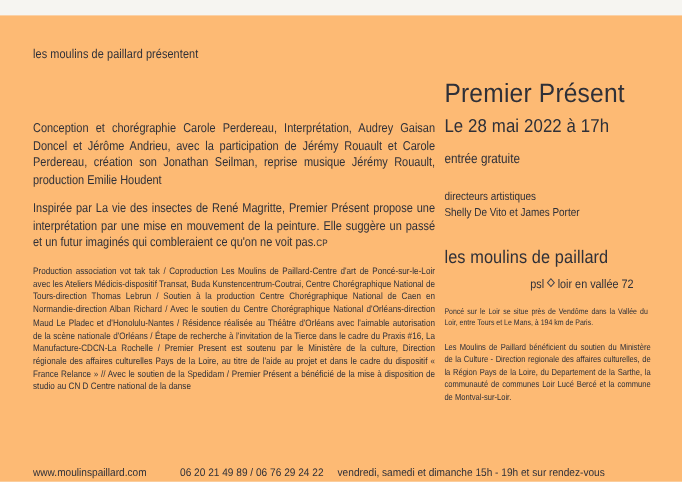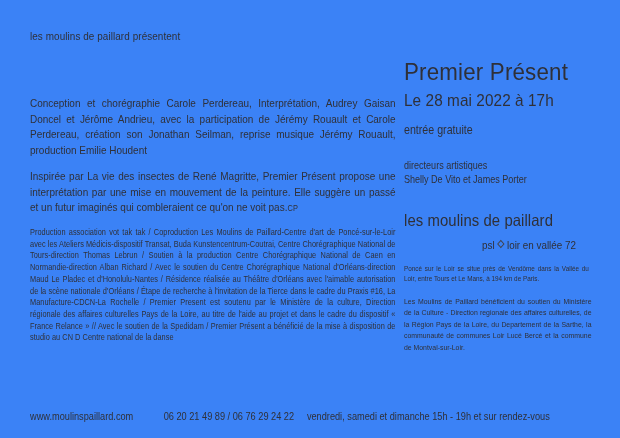--- a/index.html
+++ b/index.html
@@ -14,21 +14,22 @@
     color: #2e2f36;
     font-family: "Liberation Sans", "DejaVu Sans", sans-serif;
     overflow: hidden;
     position: relative;
     -webkit-font-smoothing: antialiased;
   }
 
   .poster {
     position: absolute;
     inset: 0;
-    background: #3b82f6;
+    background: #fdba74;
+    margin-top: 14px;
   }
 
   
   .tx {
     font-family: "Liberation Sans", "DejaVu Sans", sans-serif;
     transform: scaleX(0.86);
     transform-origin: left top;
     color: #2f3038;
   }
   .tx-c {

